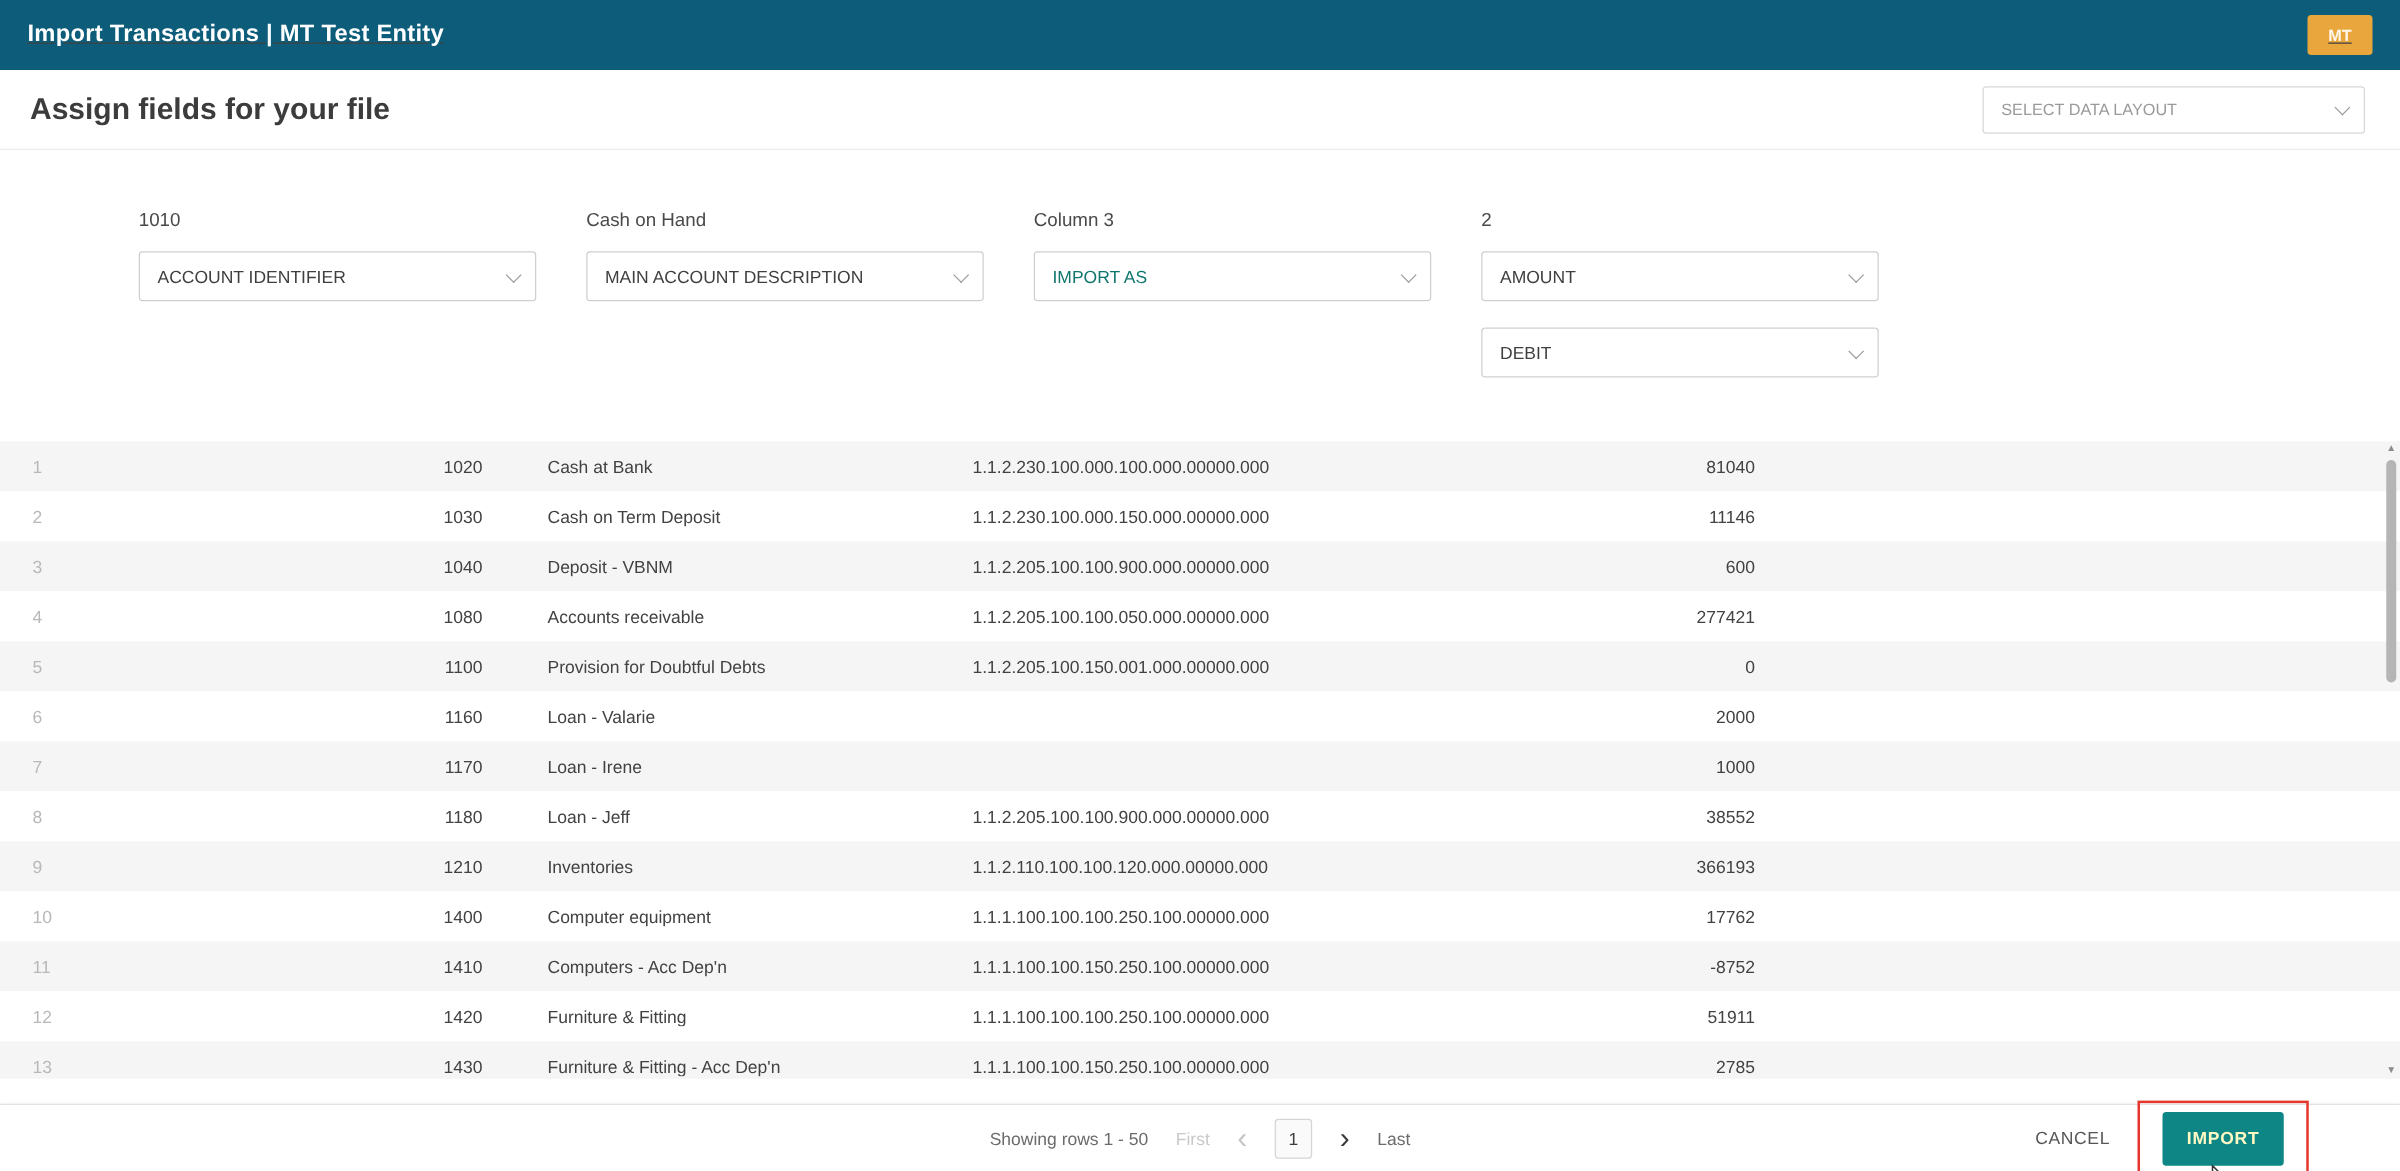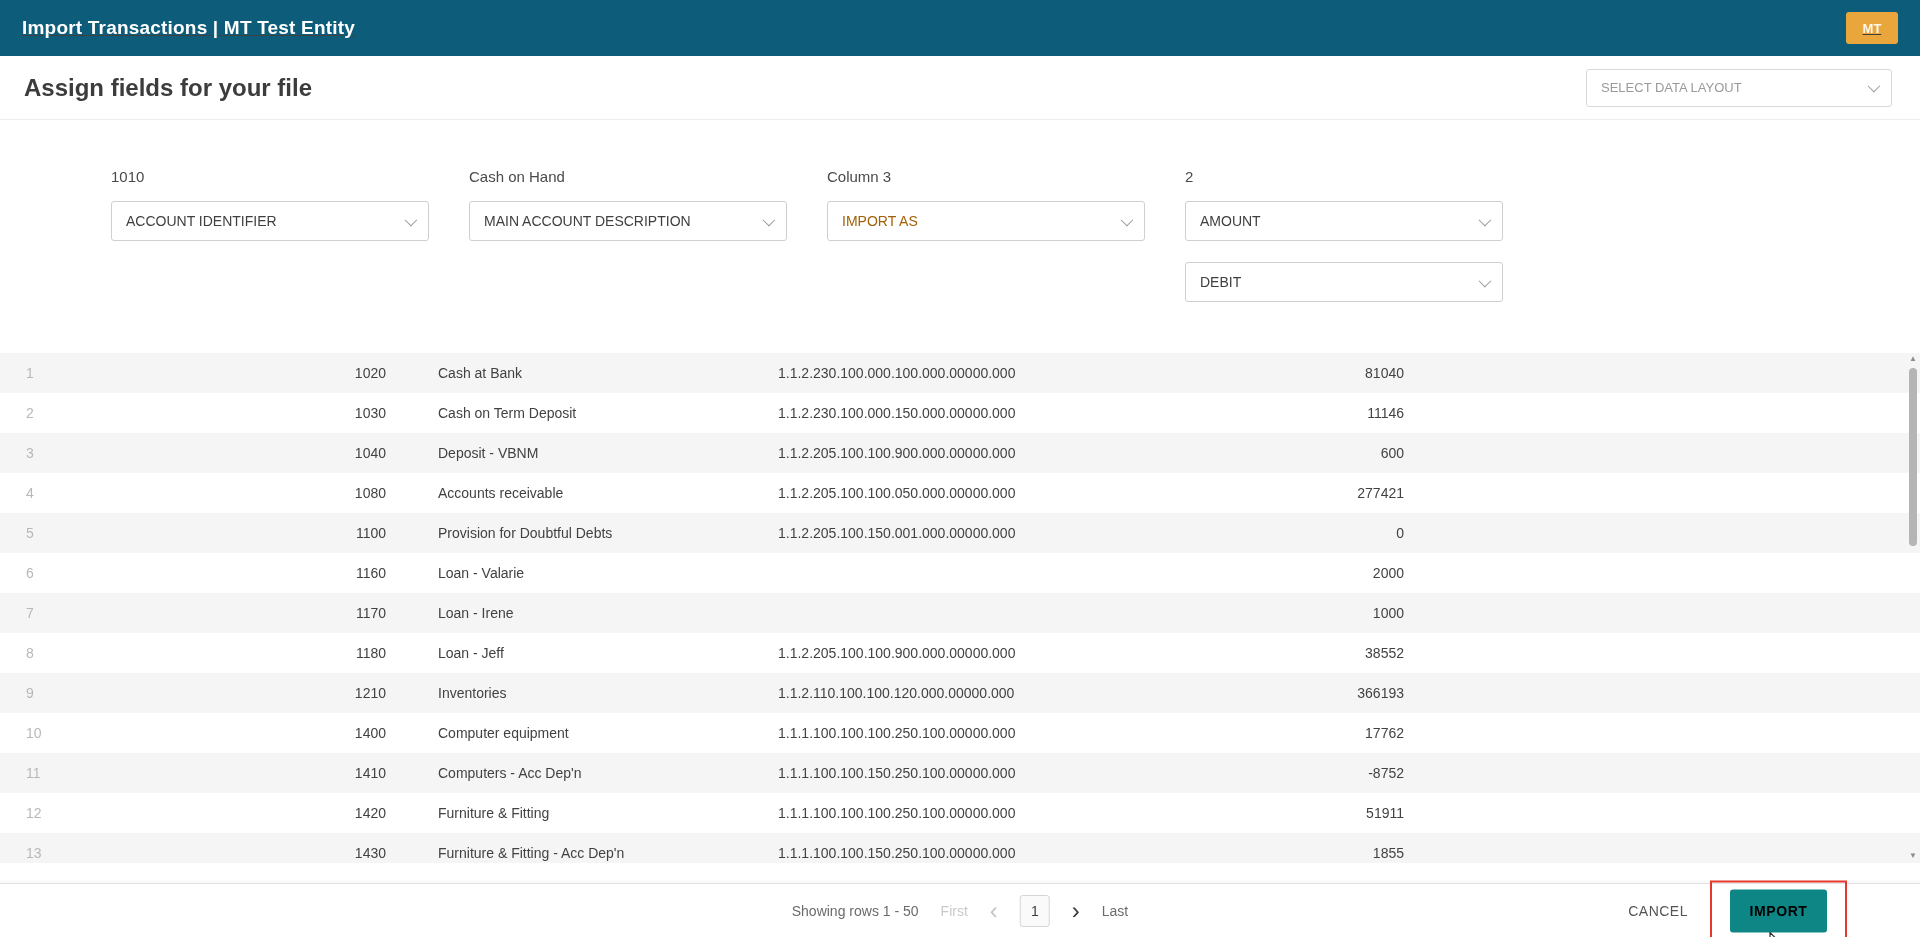--- a/index.html
+++ b/index.html
@@ -46,21 +46,21 @@
   
   .mapping { position:absolute; top:120px; left:0; right:0; height:233px; background:#fff; }
   .mapping-row { display:flex; gap:21px; padding:48px 0 0 92px; }
   .map-col { width:318px;margin-left:19px; }
   .map-label { font-size:15px; color:#4a4a4a; height:18px; margin-bottom:15px; }
   .map-select {
     height:40px; border:1px solid #cfcfcf; border-radius:3px; background:#fff;
     display:flex; align-items:center; justify-content:space-between;
     padding:0 14px; font-size:14px; color:#3f3f3f; cursor:pointer;
   }
-  .map-select.placeholder { color:#a16207; }
+  .map-select.placeholder { color:#0f766e; }
   .map-select.secondary { margin-top:21px; }
 
   
   .table-body { position:absolute; top:353px; left:0; right:0; bottom:74px; overflow:hidden; background:#fff; }
   .table-row {
     display:grid; grid-template-columns:80px 306px 392px 430px 196px;
     height:40px; align-items:center; font-size:14px; color:#424242;
   }
   .table-row:nth-child(odd) { background:var(--row-stripe); }
   .cell-n { padding-left:26px; color:#b8b8b8; }
@@ -96,21 +96,21 @@
     font-size:14px; color:#3d3d3d; cursor:pointer;
   }
   .footer-right {
     position:absolute; right:73px; top:50%; transform:translateY(-50%);
     display:flex; align-items:center; gap:22px;
   }
   .cancel-btn { background:none; border:none; color:#555555; font-size:14px; letter-spacing:0.5px; cursor:pointer; font-family:inherit; }
   .import-highlight { position:relative; border:2px solid var(--highlight-red); padding:7px 18px; }
   .import-btn {
     width:97px; height:43px; border:none; border-radius:3px;
-    background:var(--accent-teal); color:#000000; font-size:14px; font-weight:bold;
+    background:var(--accent-teal); color:#fef9c3; font-size:14px; font-weight:bold;
     letter-spacing:0.6px; cursor:pointer; font-family:inherit;
   }
   .cursor-icon { position:absolute; left:54px; bottom:-12px; pointer-events:none; }
 </style>
 </head>
 <body>
 
 <div class="topbar">
   <span class="topbar-title">Import Transactions | MT Test Entity</span>
   <div class="avatar">MT</div>
@@ -256,21 +256,21 @@
     <span class="cell-desc">Furniture &amp; Fitting</span>
     <span class="cell-map">1.1.1.100.100.100.250.100.00000.000</span>
     <span class="cell-amount">51911</span>
   </div>
 
   <div class="table-row">
     <span class="cell-n">13</span>
     <span class="cell-code">1430</span>
     <span class="cell-desc">Furniture &amp; Fitting - Acc Dep'n</span>
     <span class="cell-map">1.1.1.100.100.150.250.100.00000.000</span>
-    <span class="cell-amount">1855</span>
+    <span class="cell-amount">2785</span>
   </div>
 </div>
 
 <div class="scrollbar">
   <div class="scroll-arrow up">▲</div>
   <div class="scroll-thumb"></div>
   <div class="scroll-arrow down">▼</div>
 </div>
 
 <div class="footer">

